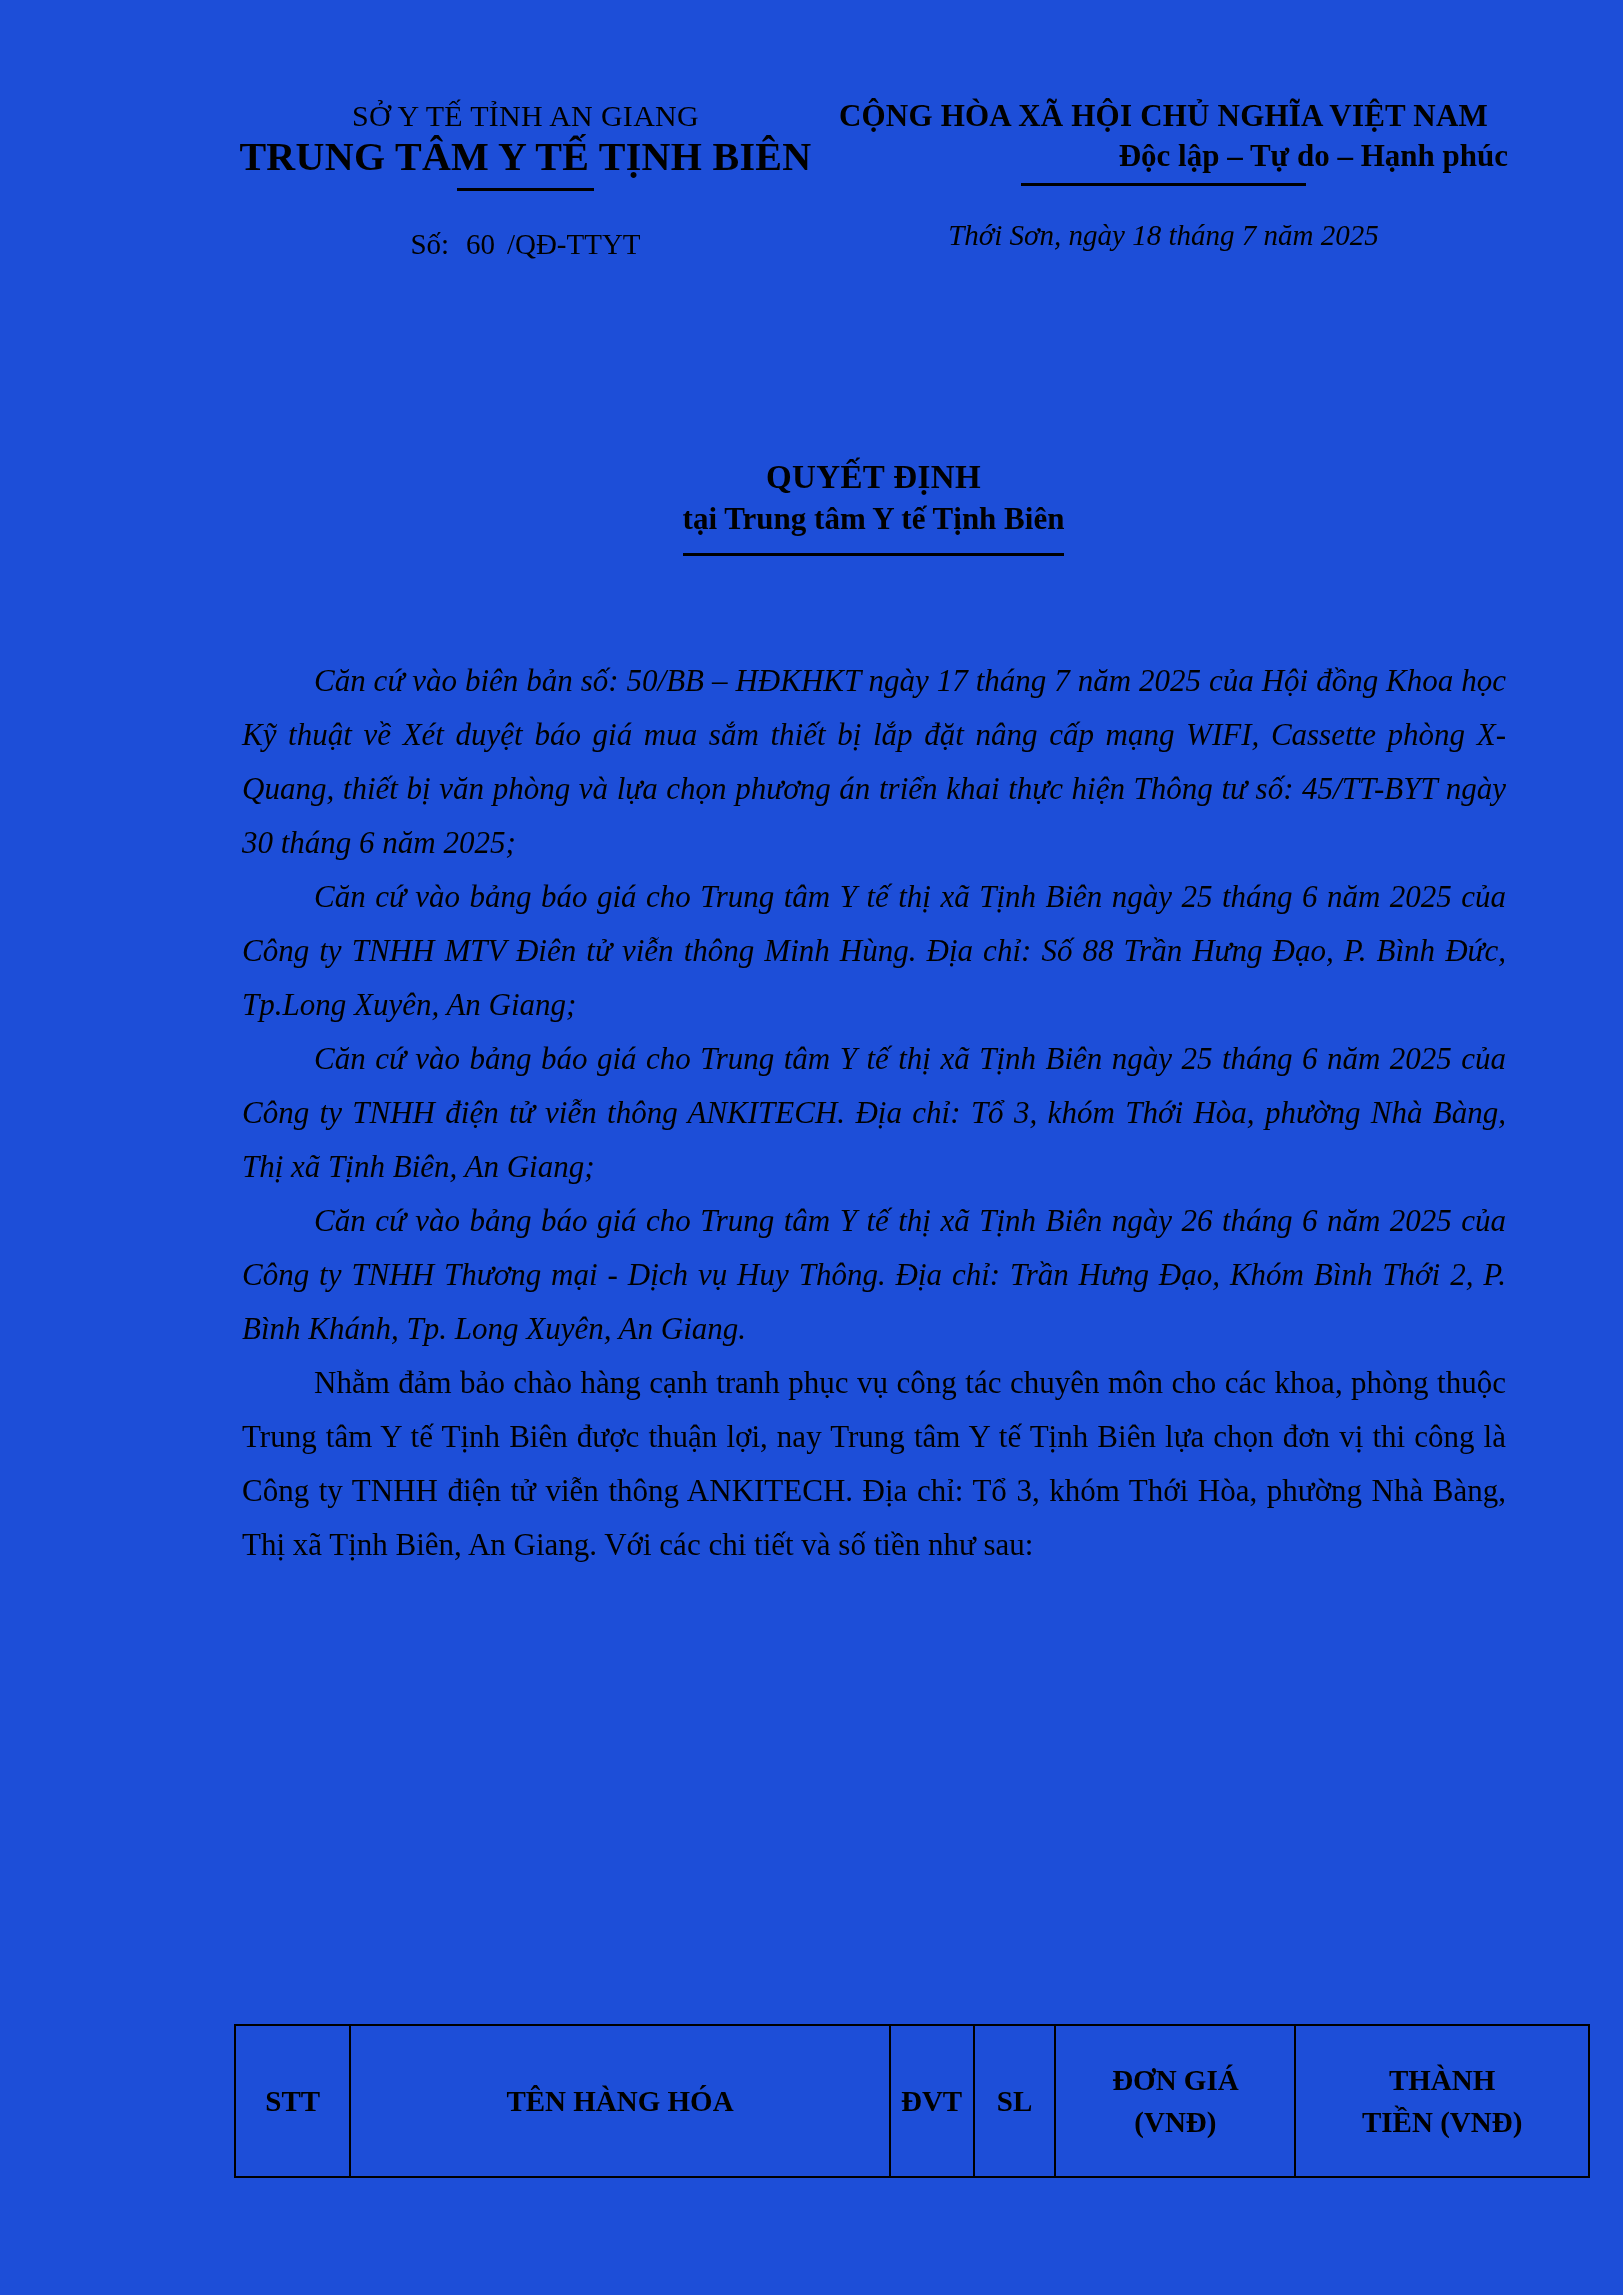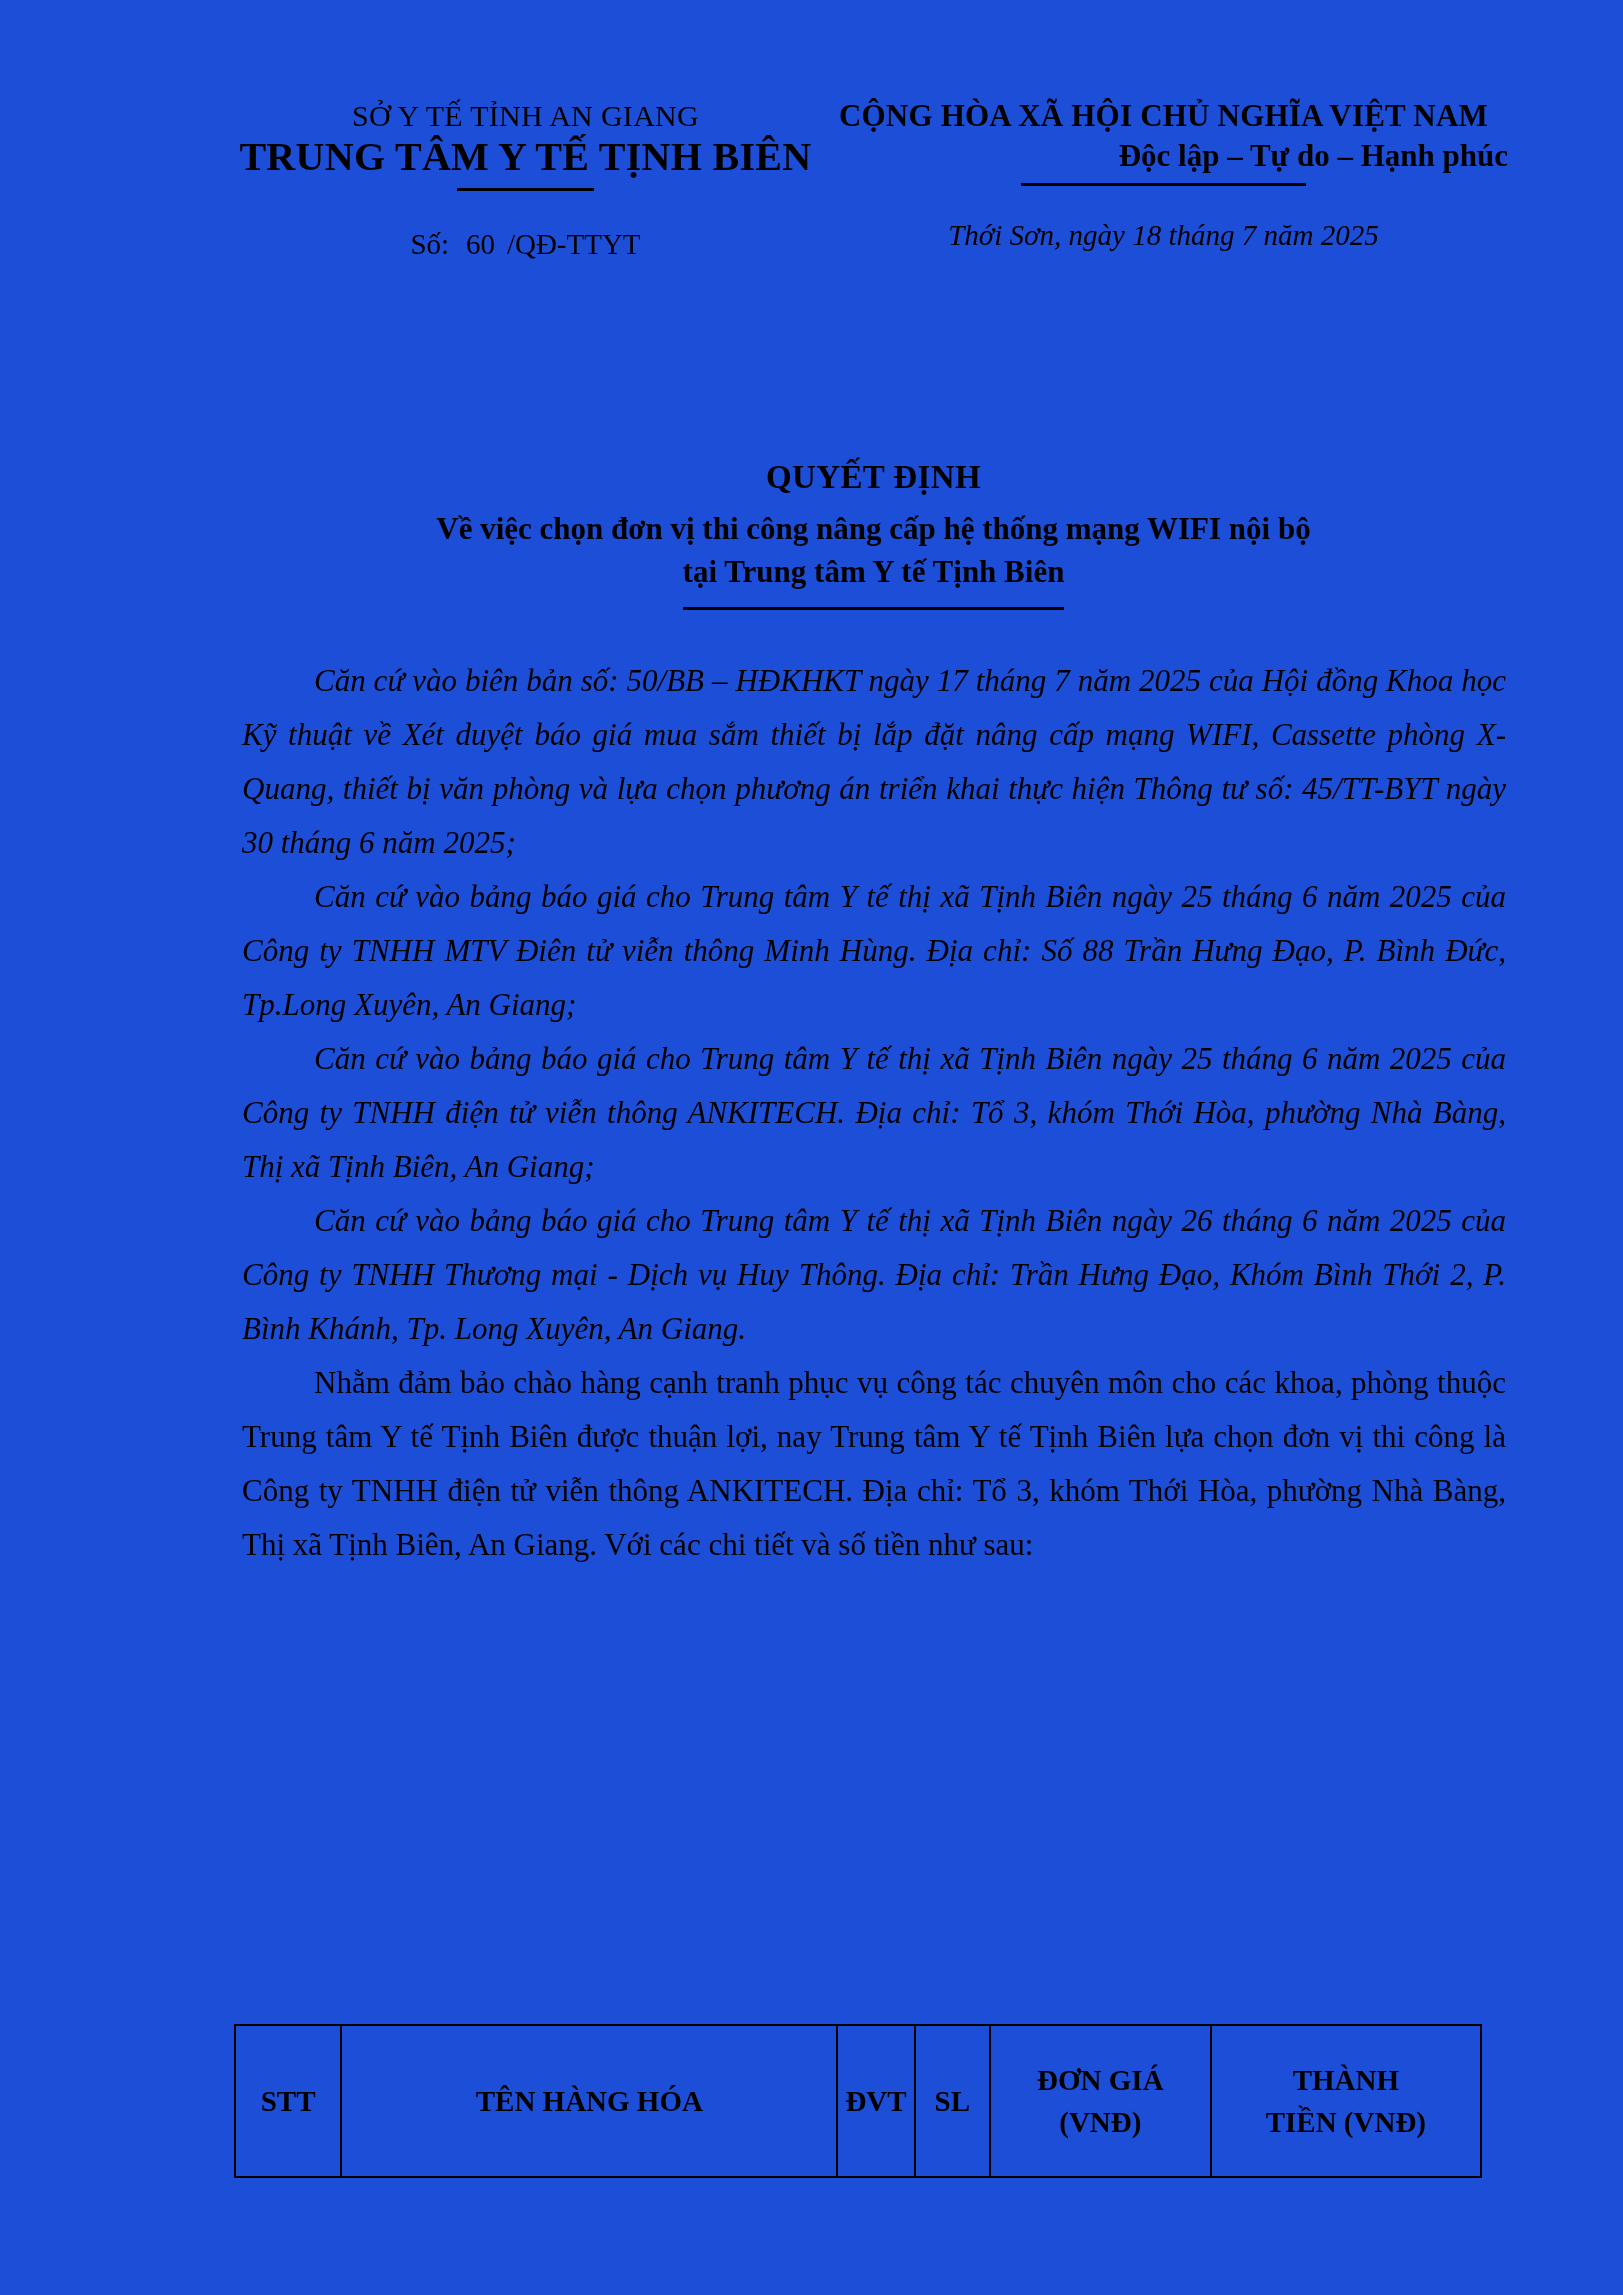--- a/index.html
+++ b/index.html
@@ -143,21 +143,21 @@
     text-justify: inter-word;
   }
   p.para.italic { font-style: italic; }
   p.para.roman  { font-style: normal; }
 
   
   #goods-table {
     position: absolute;
     left: 234px;
     top: 2024px;
-    width: 1248px;
+    width: 1356px;
     border-collapse: collapse;
     table-layout: fixed;
   }
   #goods-table th {
     border: 2px solid #000;
     font-size: 29px;
     font-weight: bold;
     text-align: center;
     vertical-align: middle;
     line-height: 1.45;
@@ -190,21 +190,20 @@
       <div class="nation-line1">CỘNG HÒA XÃ HỘI CHỦ NGHĨA VIỆT NAM</div>
       <div class="nation-line2">Độc lập – Tự do – Hạnh phúc</div>
       <div class="rule-long"></div>
       <div class="place-date">Thới Sơn, ngày 18 tháng 7 năm 2025</div>
     </div>
 
   </div>
 
   <div id="title-block">
     <div class="t-quyetdinh">QUYẾT ĐỊNH</div>
-    <div class="t-sub">Về việc chọn đơn vị thi công nâng cấp hệ thống mạng WIFI nội bộ</div>
     <div class="t-sub-last"><span class="inner">tại Trung tâm Y tế Tịnh Biên</span></div>
   </div>
 
   <div id="body-text">
     <p class="para italic">Căn cứ vào biên bản số: 50/BB – HĐKHKT ngày 17 tháng 7 năm 2025 của Hội đồng Khoa học Kỹ thuật về Xét duyệt báo giá mua sắm thiết bị lắp đặt nâng cấp mạng WIFI, Cassette phòng X-Quang, thiết bị văn phòng và lựa chọn phương án triển khai thực hiện Thông tư số: 45/TT-BYT ngày 30 tháng 6 năm 2025;</p>
     <p class="para italic">Căn cứ vào bảng báo giá cho Trung tâm Y tế thị xã Tịnh Biên ngày 25 tháng 6 năm 2025 của Công ty TNHH MTV Điên tử viễn thông Minh Hùng. Địa chỉ: Số 88 Trần Hưng Đạo, P. Bình Đức, Tp.Long Xuyên, An Giang;</p>
     <p class="para italic">Căn cứ vào bảng báo giá cho Trung tâm Y tế thị xã Tịnh Biên ngày 25 tháng 6 năm 2025 của Công ty TNHH điện tử viễn thông ANKITECH. Địa chỉ: Tổ 3, khóm Thới Hòa, phường Nhà Bàng, Thị xã Tịnh Biên, An Giang;</p>
     <p class="para italic">Căn cứ vào bảng báo giá cho Trung tâm Y tế thị xã Tịnh Biên ngày 26 tháng 6 năm 2025 của Công ty TNHH Thương mại - Dịch vụ Huy Thông. Địa chỉ: Trần Hưng Đạo, Khóm Bình Thới 2, P. Bình Khánh, Tp. Long Xuyên, An Giang.</p>
     <p class="para roman">Nhằm đảm bảo chào hàng cạnh tranh phục vụ công tác chuyên môn cho các khoa, phòng thuộc Trung tâm Y tế Tịnh Biên được thuận lợi, nay Trung tâm Y tế Tịnh Biên lựa chọn đơn vị thi công là Công ty TNHH điện tử viễn thông ANKITECH. Địa chỉ: Tổ 3, khóm Thới Hòa, phường Nhà Bàng, Thị xã Tịnh Biên, An Giang. Với các chi tiết và số tiền như sau:</p>
   </div>

